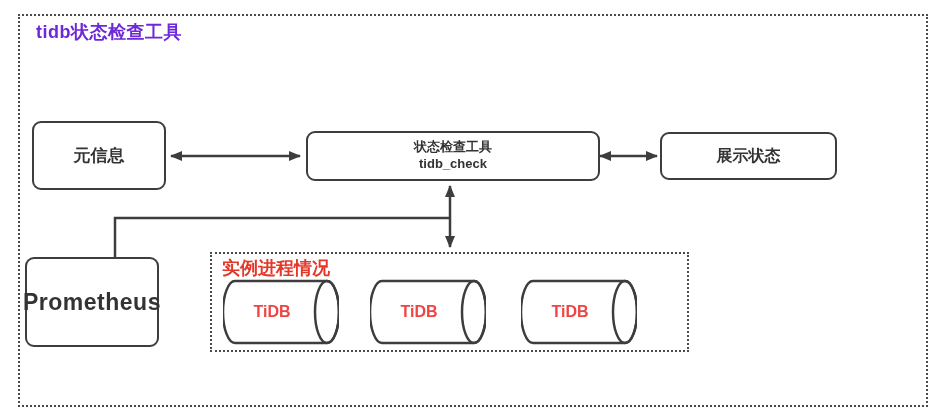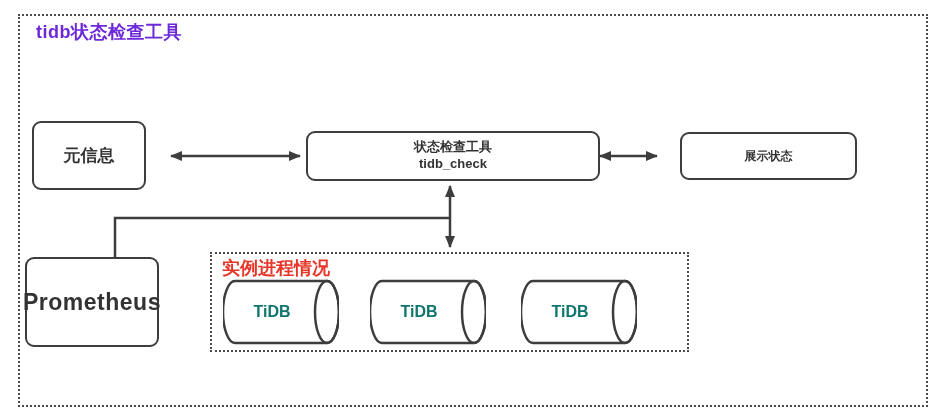--- a/index.html
+++ b/index.html
@@ -42,31 +42,30 @@
     border-radius: 9px;
     display: flex;
     align-items: center;
     justify-content: center;
     flex-direction: column;
     color: #333333;
     font-weight: bold;
     text-align: center;
   }
   .node-meta {
-    left: 32px; top: 121px; width: 114px; height: 69px;
+    left: 32px; top: 121px; width: 134px; height: 69px;
     font-size: 17px;
   }
   .node-checker {
     left: 306px; top: 131px; width: 294px; height: 50px;
     font-size: 13px; line-height: 1.3;
   }
   .node-display {
     left: 660px; top: 132px; width: 177px; height: 48px;
-    font-size: 12px;
-    margin-left: 20px;
+    font-size: 16px;
   }
   .node-prometheus {
     left: 25px; top: 257px; width: 134px; height: 90px;
     font-size: 23px; letter-spacing: 0.5px;
   }
   .instances-group {
     position: absolute;
     left: 210px; top: 252px; width: 479px; height: 100px;
     box-sizing: border-box;
     border: 2px dotted #4a4a4a;
@@ -94,21 +93,21 @@
     position: absolute;
     left: 2px;
     top: 0;
     width: 94px;
     height: 66px;
     display: flex;
     align-items: center;
     justify-content: center;
     font-size: 16px;
     font-weight: bold;
-    color: #0f766e;
+    color: #ef4444;
   }
   .connector-layer {
     position: absolute;
     left: 0; top: 0;
     width: 939px; height: 420px;
     pointer-events: none;
   }
 </style>
 </head>
 <body>

